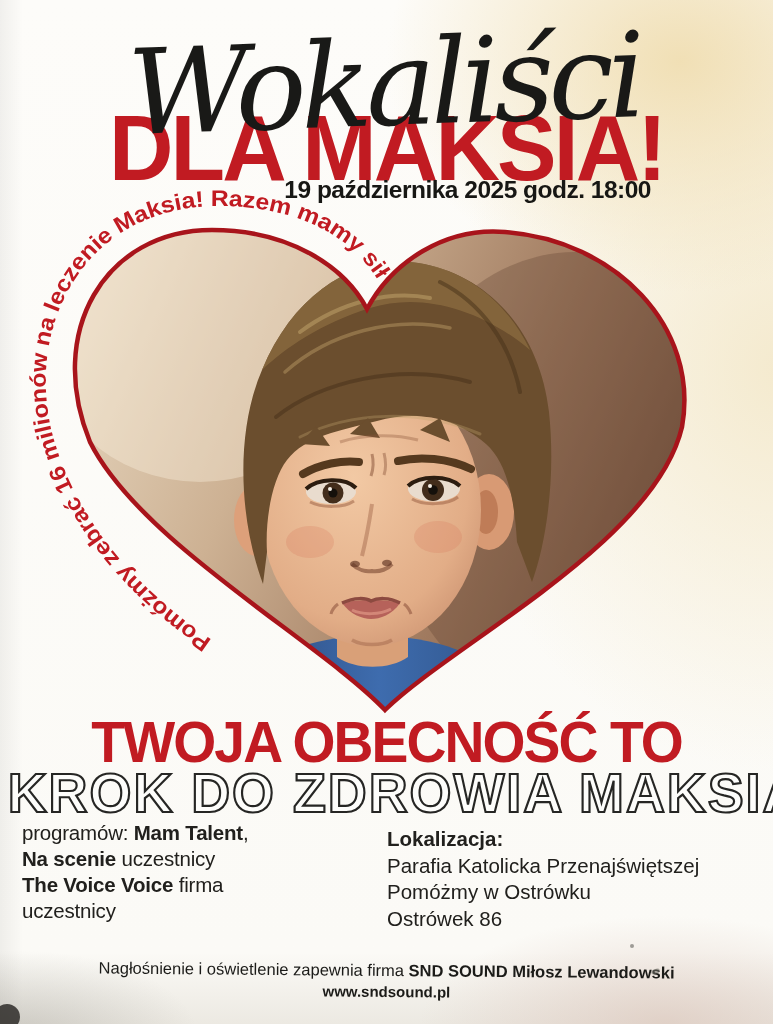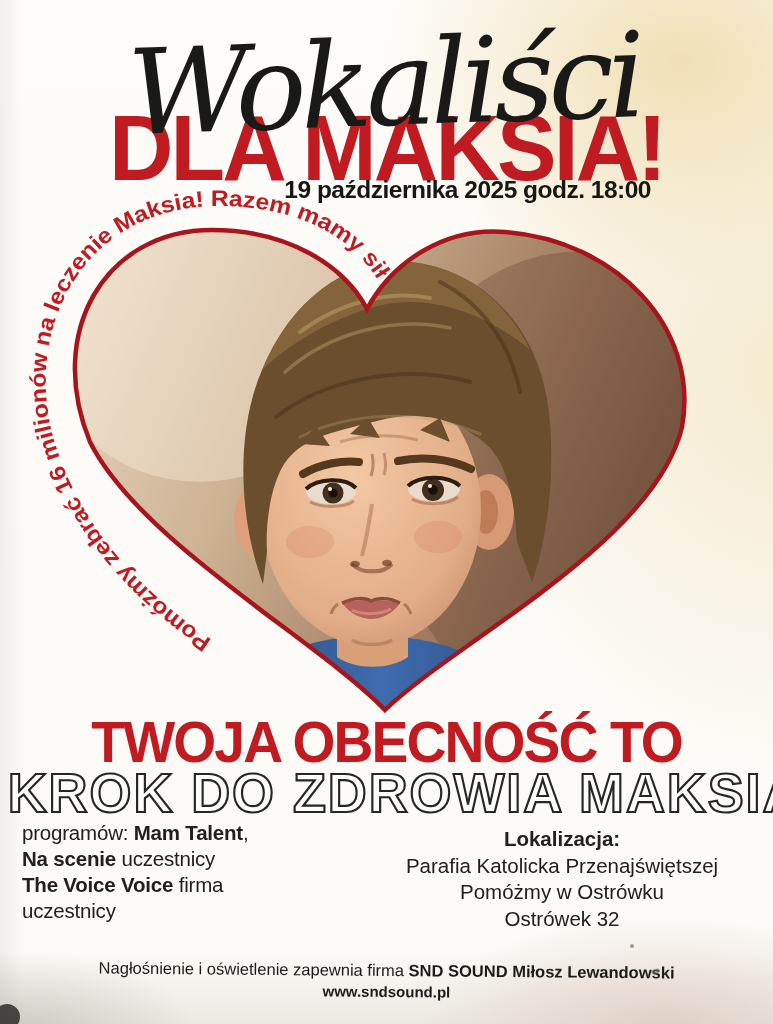--- a/index.html
+++ b/index.html
@@ -36,21 +36,21 @@
     font-size:57px; font-weight:bold; line-height:1; letter-spacing:-2px;
     color:var(--accent_red, #c11b22); transform:scaleX(0.97); z-index:2; white-space:nowrap;
   }
   .tagline2 {
     position:absolute; top:766px; left:0; width:100%; text-align:center;
     font-size:55px; font-weight:bold; line-height:1; letter-spacing:2px;
     color:#fdfdfb; -webkit-text-stroke:2.2px var(--outline_text_stroke, #262624);
     transform:scaleX(0.98); z-index:2; white-space:nowrap;
   }
   .performers { position:absolute; left:22px; top:820px; width:268px; font-size:20.5px; line-height:26px; letter-spacing:-0.2px; color:#21201d; }
-  .location   { position:absolute; right:36px; top:826px; width:350px; text-align:center; font-size:20.5px; line-height:26.5px; color:#21201d; }
+  .location   { position:absolute; right:36px; top:826px; width:350px; text-align:left; font-size:20.5px; line-height:26.5px; color:#21201d; }
   .b { font-weight:bold; }
   .footer { position:absolute; left:0; right:0; top:961px; text-align:center; transform:rotate(0.5deg); color:#1b1b18; }
   .footer .credit { font-size:16.5px; }
   .footer .site { font-size:15px; font-weight:bold; margin-top:3px; }
   .speck { position:absolute; border-radius:50%; }
   .speck-a { left:651px; top:969px; width:9px; height:5px; background:rgba(110,108,100,0.55); transform:rotate(-20deg); }
   .speck-b { left:630px; top:944px; width:4px; height:4px; background:rgba(70,70,64,0.5); }
   .speck-c { left:-6px; top:1004px; width:26px; height:26px; background:rgba(35,33,30,0.8); }
 </style>
 </head>
@@ -174,21 +174,21 @@
       <div><span class="b">Na scenie</span><span> uczestnicy</span></div>
       <div><span class="b">The Voice Voice</span><span> firma</span></div>
       <div><span>uczestnicy</span></div>
     </div>
 
   <div class="location">
     <div class="b">Lokalizacja:</div>
     <div>
         <div>Parafia Katolicka Przenajświętszej</div>
         <div>Pomóżmy w Ostrówku</div>
-        <div>Ostrówek 32</div>
+        <div>Ostrówek 86</div>
       </div>
   </div>
 
   <div class="footer">
     <div class="credit">
         <div><span>Nagłośnienie i oświetlenie zapewnia firma </span><span class="b">SND SOUND Miłosz Lewandowski</span></div>
       </div>
     <div class="site">www.sndsound.pl</div>
   </div>
 

